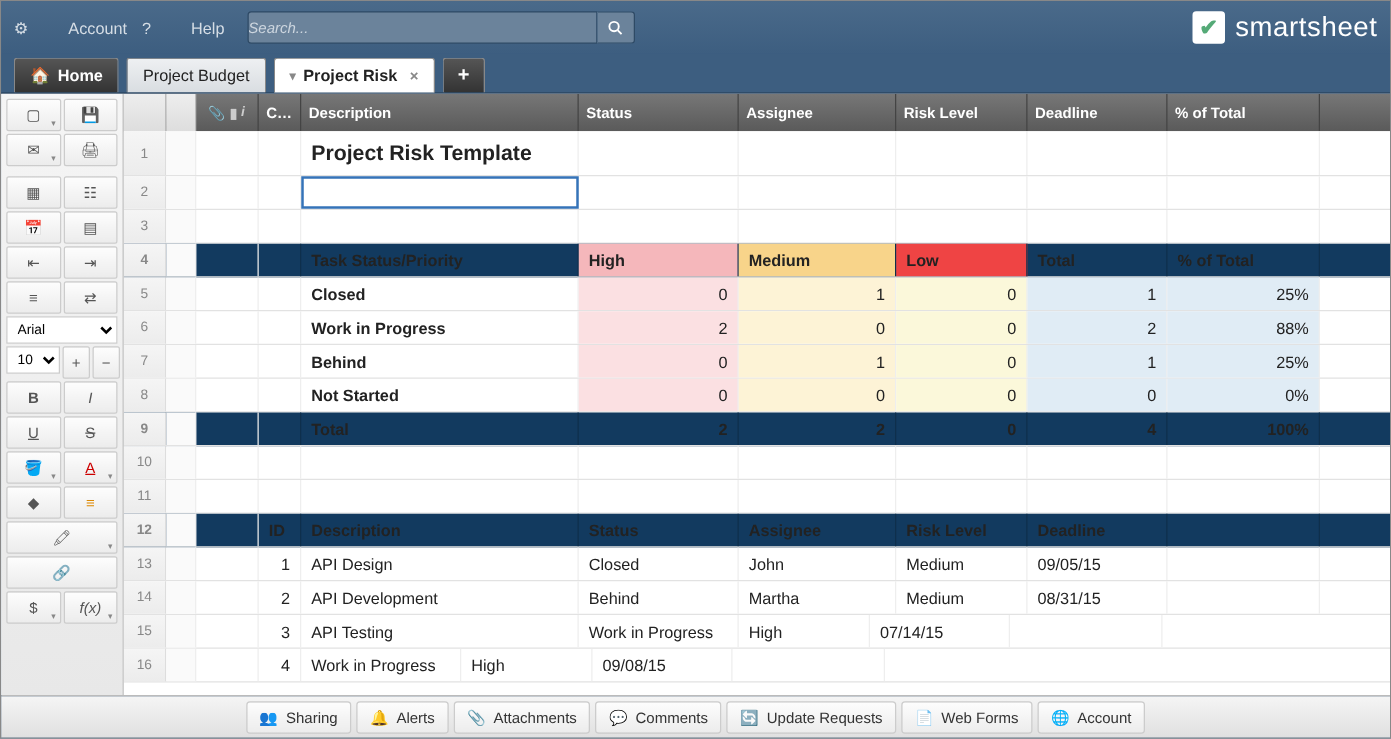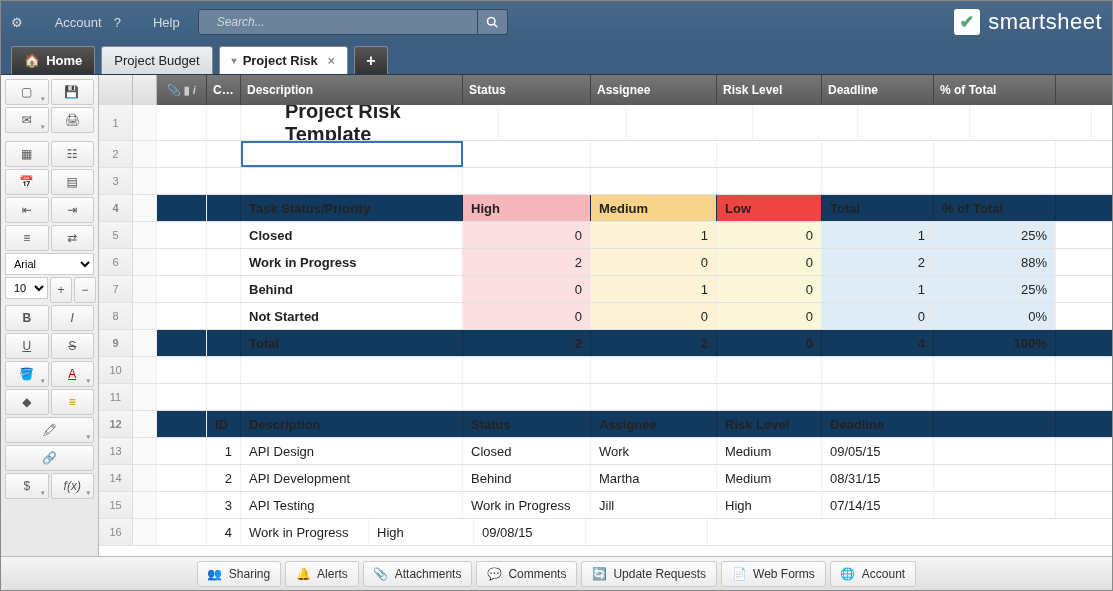--- a/index.html
+++ b/index.html
@@ -5,21 +5,21 @@
 * { box-sizing: border-box; margin: 0; padding: 0; }
 body { font-family: Arial, sans-serif; font-size: 12px; background: #e8e8e8; width: 1113px; height: 591px; overflow: hidden; }
 
 .app { width: 1113px; height: 591px; display: flex; flex-direction: column; background: #3d5e80; border: 1px solid #888; }
 
 
 .topbar { height: 42px; background: linear-gradient(#4a6a8a, #3d5e80); display: flex; align-items: center; padding: 0 10px; color: #d5dde5; }
 .topbar .gear { margin-right: 4px; font-size: 13px; }
 .topbar .link { margin-right: 12px; font-size: 13px; cursor: pointer; margin-left: 28px; }
 .topbar .search-wrap { display: flex; align-items: center; margin-left: 6px; }
-.topbar input.search { width: 280px; height: 26px; background: #6b839b; border: 1px solid #2e4a65; border-radius: 3px 0 0 3px; padding: 0 18px; color: #e5e5e5; font-style: italic; font-size: 12px; }
+.topbar input.search { width: 280px; height: 26px; background: #6b839b; border: 1px solid #2e4a65; border-radius: 3px 0 0 3px; padding: 0 0; color: #e5e5e5; font-style: italic; font-size: 12px; }
 .topbar input.search::placeholder { color: #cdd6df; }
 .topbar .search-btn { width: 30px; height: 26px; background: #6b839b; border: 1px solid #2e4a65; border-left: none; border-radius: 0 3px 3px 0; color: #fff; cursor: pointer; display:flex; align-items:center; justify-content:center; }
 .topbar .logo { margin-left: auto; display: flex; align-items: center; color: #fff; font-size: 22px; letter-spacing: 0.5px; }
 .topbar .logo .check { width: 26px; height: 26px; background: #fff; border-radius: 3px; margin-right: 8px; display: inline-flex; align-items: center; justify-content: center; color: #5a7; font-weight: bold; font-size: 18px; }
 
 
 .tabstrip { height: 32px; background: #3d5e80; display: flex; align-items: flex-end; padding-left: 10px; gap: 6px; border-bottom: 1px solid #223a52; }
 .tab { height: 28px; padding: 0 12px; background: linear-gradient(#eef0f2,#d9dde1); border: 1px solid #888; border-bottom: none; border-radius: 3px 3px 0 0; display: flex; align-items: center; font-size: 13px; cursor: pointer; color: #222; gap: 6px; }
 .tab.home { background: linear-gradient(#555,#333); color: #fff; font-weight: bold; }
 .tab.home .home-icon { font-size: 13px; }
@@ -62,21 +62,21 @@
 .row .ic { width: 50px; border-right: 1px solid #eee; }
 .cell { border-right: 1px solid #eee; display: flex; align-items: center; padding: 0 8px; font-size: 13px; color: #222; overflow: hidden; }
 .cell.c0 { width: 34px; justify-content: flex-end; }
 .cell.c1 { width: 222px; }
 .cell.c2 { width: 128px; }
 .cell.c3 { width: 126px; }
 .cell.c4 { width: 105px; }
 .cell.c5 { width: 112px; }
 .cell.c6 { width: 122px; justify-content: flex-end; }
 
-.row.title .cell.c1 { font-size: 20px; font-weight: bold; margin-left: 36px; }
+.row.title .cell.c1 { font-size: 17px; font-weight: bold; }
 .row.selected .cell.c1 { border: 2px solid #3573b8; padding: 0 6px; }
 
 .hdr { background: #123a5f; color: #fff; font-weight: bold; }
 .hdr .cell { border-right: 1px solid #0e2f4c; }
 .totrow { background: #123a5f; color: #fff; font-weight: bold; }
 .totrow .cell { border-right: 1px solid #0e2f4c; }
 
 .cell.num { justify-content: flex-end; }
 
 .bg-high { background: #f5b7bb; }
@@ -428,21 +428,21 @@
           <div class="cell c6"></div>
         </div>
 
         <div class="row">
           <div class="rn">13</div>
             <div class="exp"></div>
             <div class="ic"></div>
           <div class="cell c0 num">1</div>
           <div class="cell c1">API Design</div>
           <div class="cell c2">Closed</div>
-          <div class="cell c3">Work</div>
+          <div class="cell c3">John</div>
           <div class="cell c4">Medium</div>
           <div class="cell c5">09/05/15</div>
           <div class="cell c6"></div>
         </div>
         <div class="row">
           <div class="rn">14</div>
             <div class="exp"></div>
             <div class="ic"></div>
           <div class="cell c0 num">2</div>
           <div class="cell c1">API Development</div>
@@ -452,21 +452,20 @@
           <div class="cell c5">08/31/15</div>
           <div class="cell c6"></div>
         </div>
         <div class="row">
           <div class="rn">15</div>
             <div class="exp"></div>
             <div class="ic"></div>
           <div class="cell c0 num">3</div>
           <div class="cell c1">API Testing</div>
           <div class="cell c2">Work in Progress</div>
-          <div class="cell c3">Jill</div>
           <div class="cell c4">High</div>
           <div class="cell c5">07/14/15</div>
           <div class="cell c6"></div>
         </div>
         <div class="row">
           <div class="rn">16</div>
             <div class="exp"></div>
             <div class="ic"></div>
           <div class="cell c0 num">4</div>
           <div class="cell c2">Work in Progress</div>

